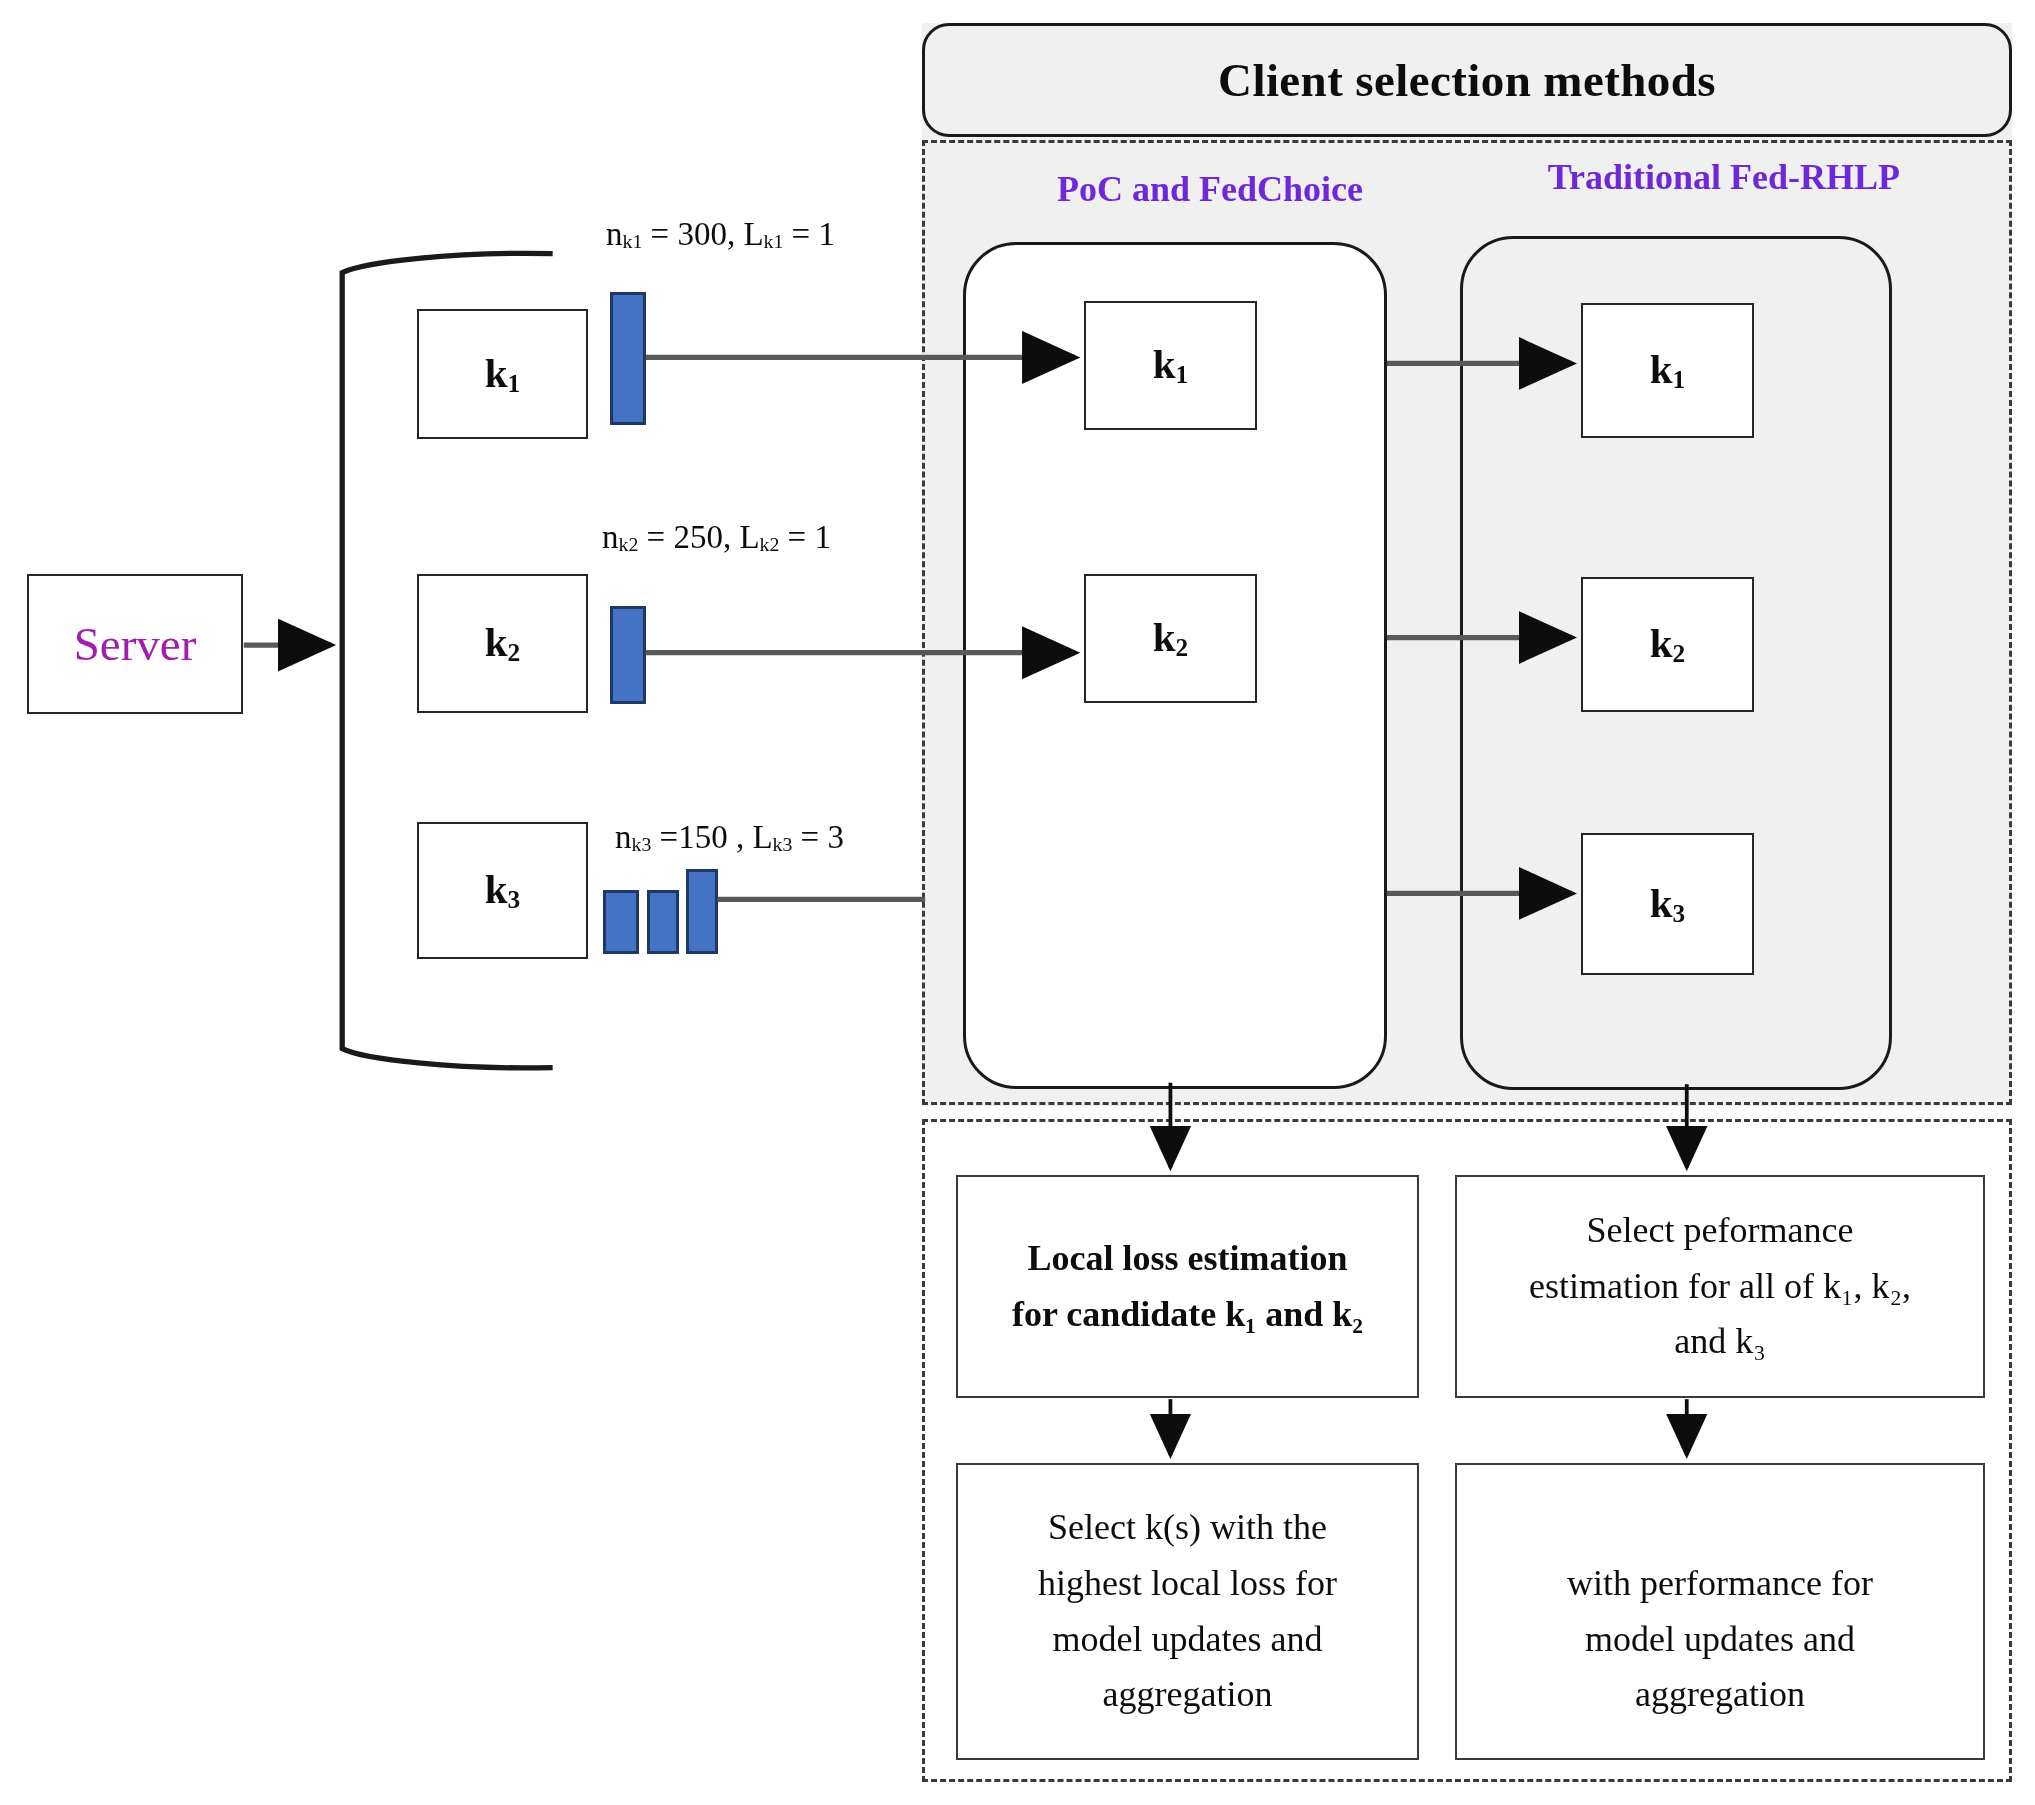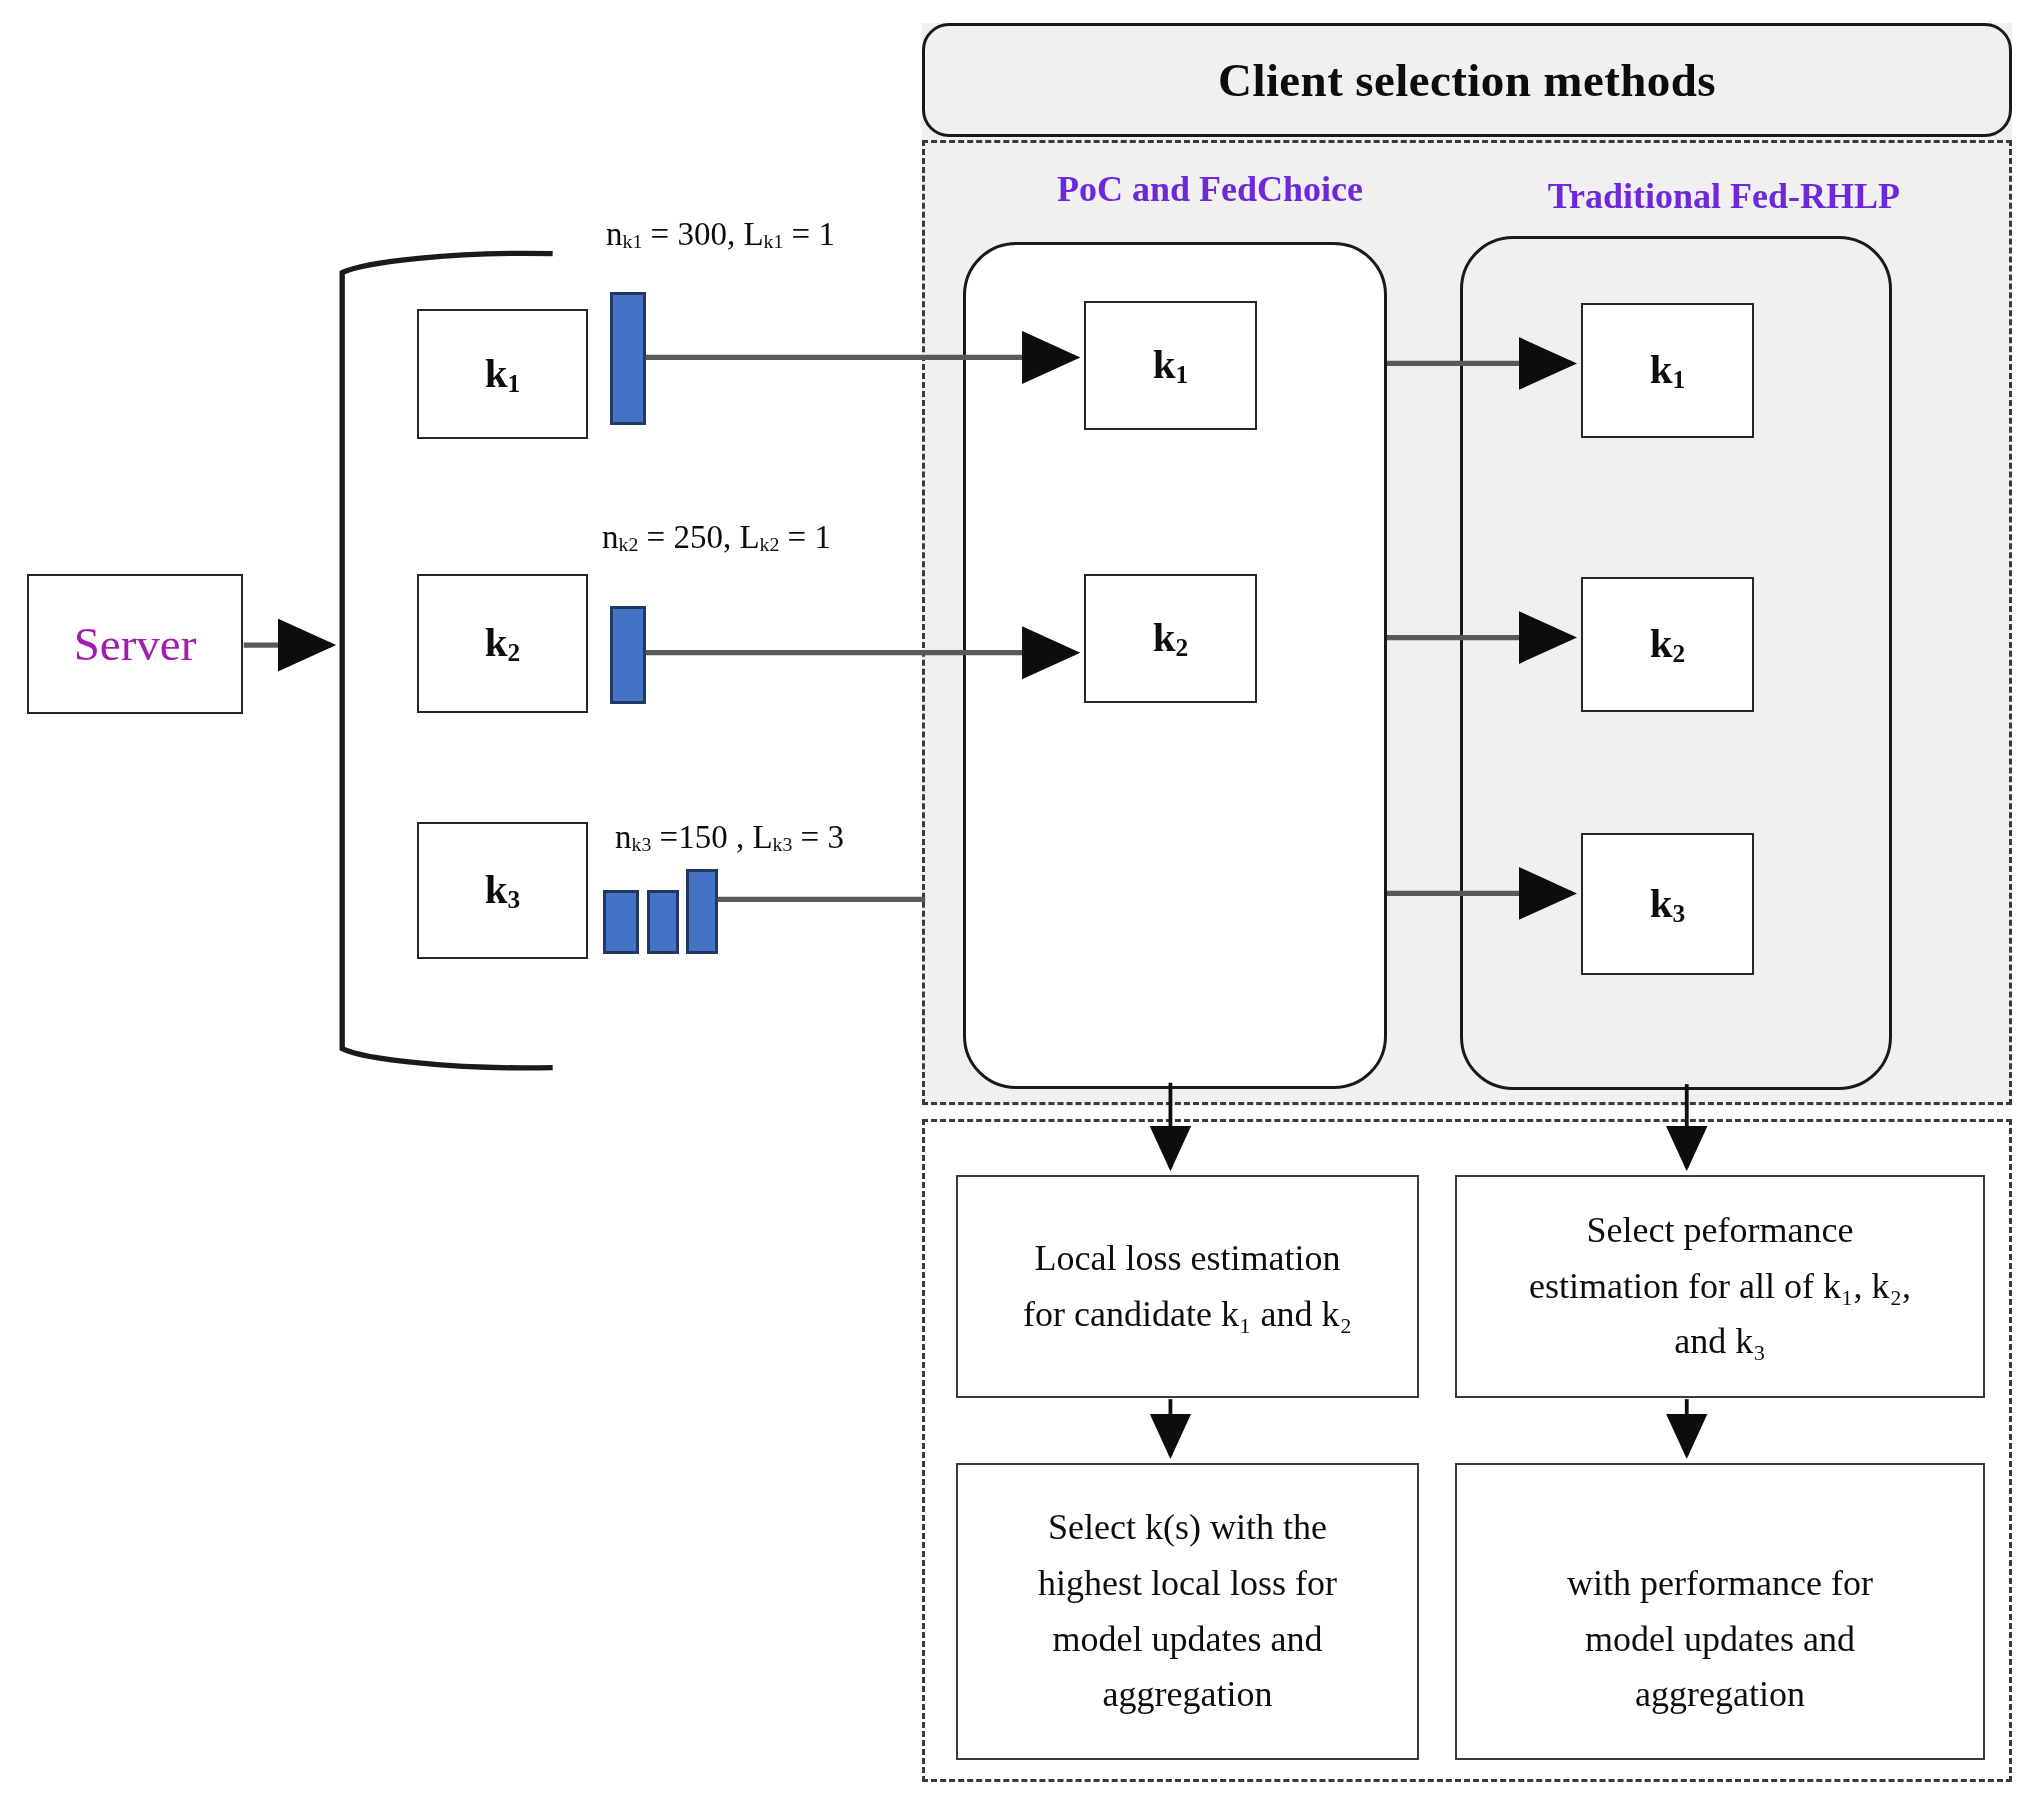--- a/index.html
+++ b/index.html
@@ -140,21 +140,21 @@
   <div class="abs" id="methods-title-bar" style="left:922px; top:23px; width:1090px; height:114px;border-radius:27px;">
     <span class="title-text">Client selection methods</span>
   </div>
 
   <div class="abs dashed-region grey-fill" style="left:922px; top:140px; width:1090px; height:965px;"></div>
 
   <div class="abs dashed-region" style="left:922px; top:1119px; width:1090px; height:663px;"></div>
 
   <div class="abs col-title" style="left:984px; top:168px; width:379px;">PoC and FedChoice</div>
 
-  <div class="abs col-title" style="left:1461px; top:175px; width:439px;font-family:Liberation Serif, serif;">Traditional Fed-RHLP</div>
+  <div class="abs col-title" style="left:1461px; top:156px; width:439px;font-family:Liberation Serif, serif;">Traditional Fed-RHLP</div>
 
   <div class="abs rounded-pill pill-white" style="left:963px; top:242px; width:424px; height:847px;"></div>
 
   <div class="abs rounded-pill pill-grey" style="left:1460px; top:236px; width:432px; height:854px;"></div>
 
   <div class="abs plain-box server-box" style="left:27px; top:574px; width:216px; height:140px;">
     <span>Server</span>
   </div>
 
   <div class="abs plain-box k-box" style="left:417px; top:309px; width:171px; height:130px;">
@@ -202,21 +202,21 @@
   </div>
 
   <div class="abs plain-box k-box" style="left:1581px; top:577px; width:173px; height:135px;">
     <span>k<sub>2</sub></span>
   </div>
 
   <div class="abs plain-box k-box" style="left:1581px; top:833px; width:173px; height:142px;">
     <span>k<sub>3</sub></span>
   </div>
 
-  <div class="abs proc-box" style="left:956px; top:1175px; width:463px; height:223px;">
+  <div class="abs proc-box" style="left:956px; top:1175px; width:463px; height:223px;font-weight:bold;">
     <div class="proc-text">
       <span>Local loss estimation</span><br>
       <span>for candidate k₁ and k₂</span>
     </div>
   </div>
 
   <div class="abs proc-box" style="left:1455px; top:1175px; width:530px; height:223px;">
     <div class="proc-text">
       <span>Select peformance</span><br>
       <span>estimation for all of k₁, k₂,</span><br>

